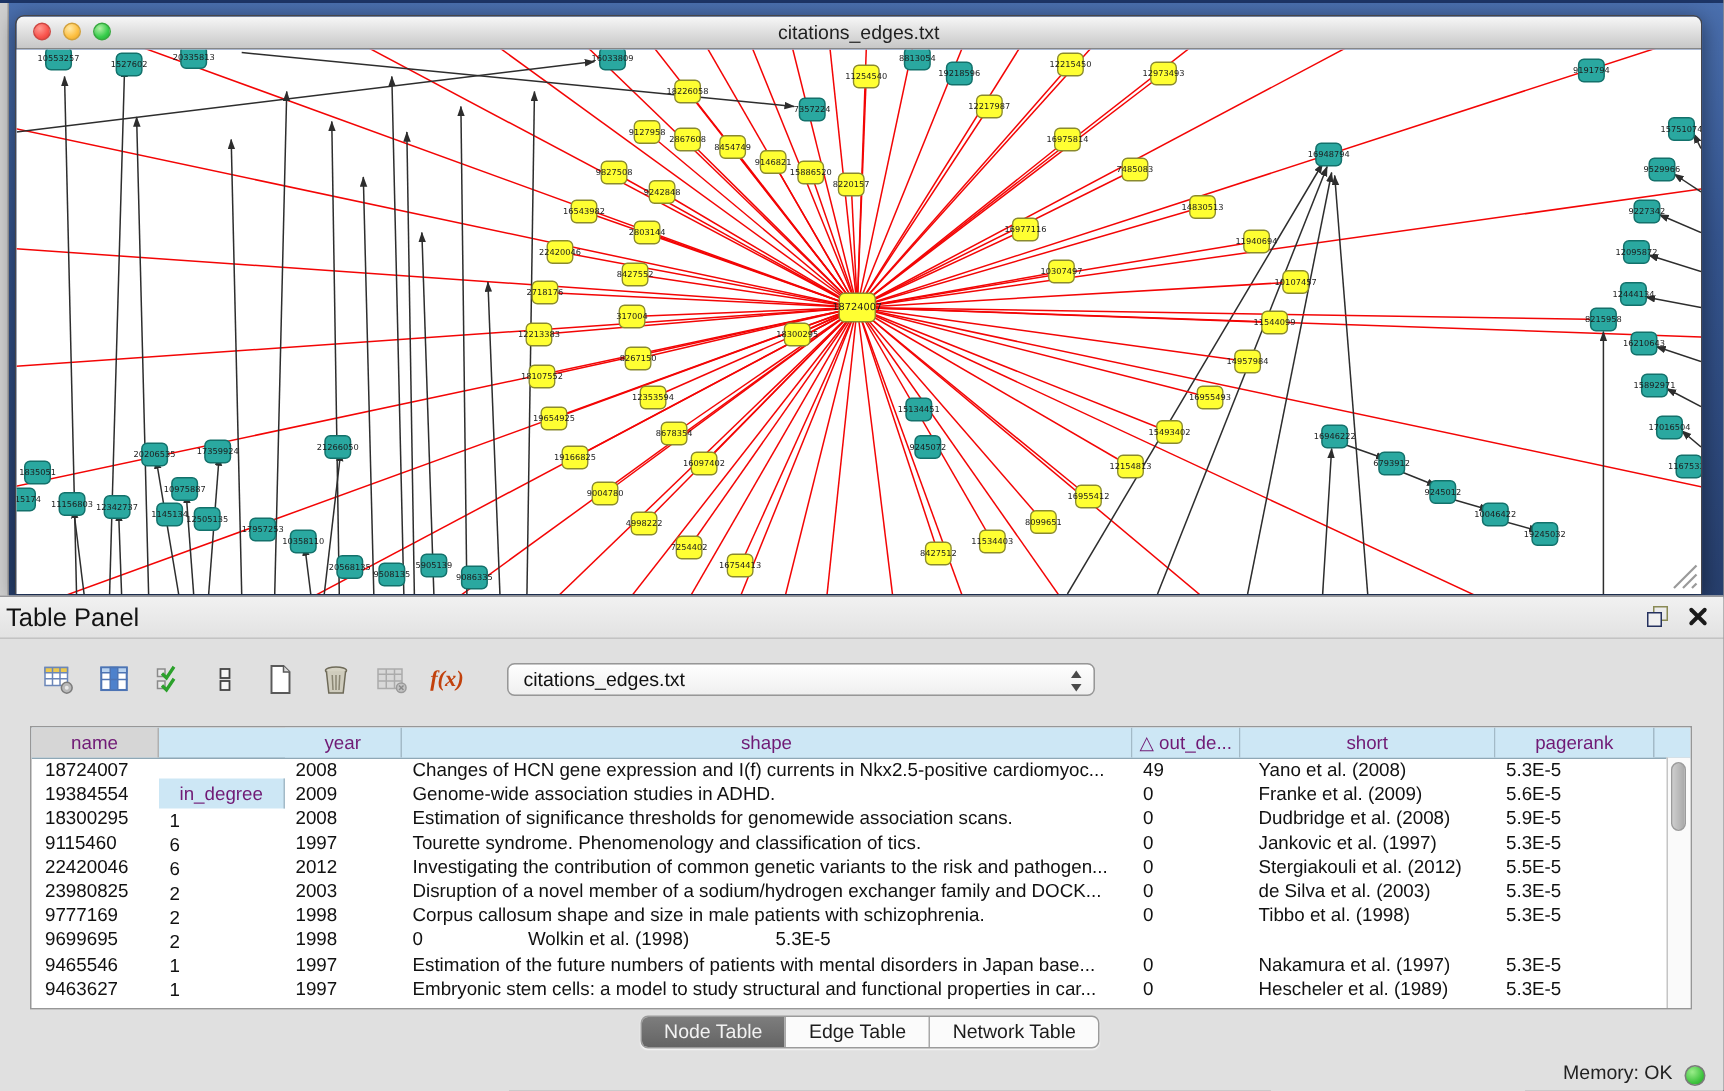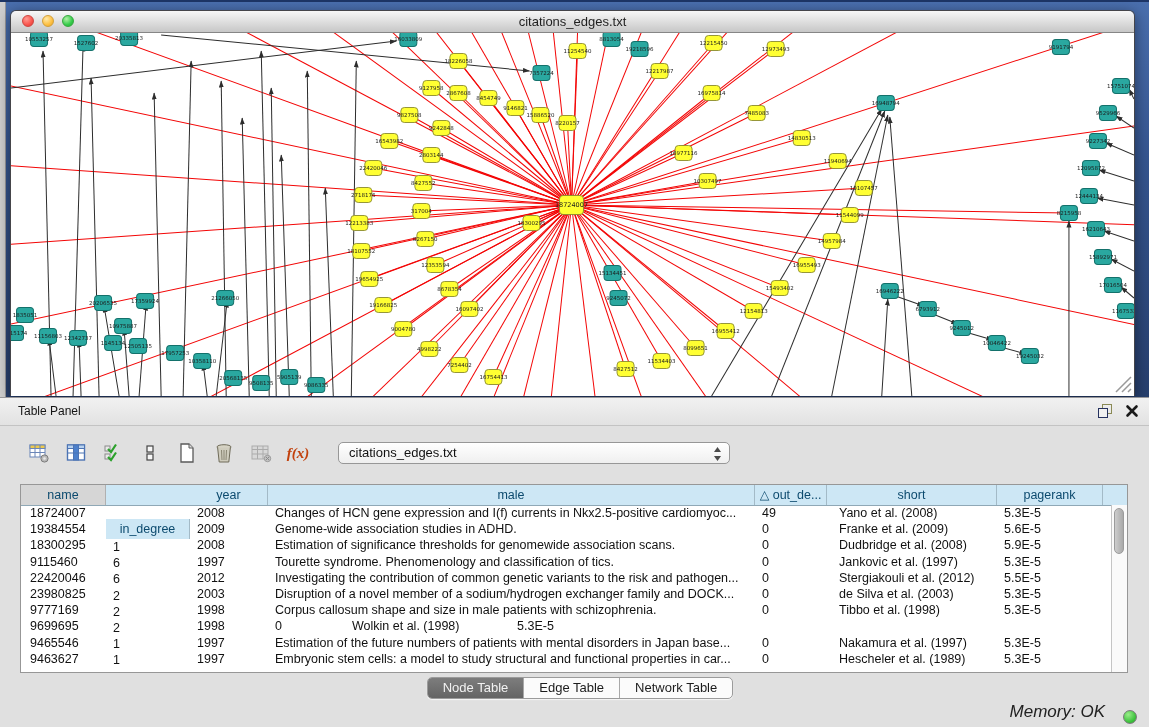--- a/index.html
+++ b/index.html
@@ -44,21 +44,21 @@
   .node-label{font-size:5.5px;fill:#1c1c1c;font-family:"DejaVu Sans",sans-serif;}
   .hub-label{font-size:6.5px;}
   .grip{stroke:#9a9a9a;stroke-width:1.5;}
   
   .table-panel{
     position:absolute;left:0;top:397px;width:1149px;height:330px;
     background:#dcdcdc;border-top:1px solid #97979a;
   }
   .panel-titlebar{height:27px;background:linear-gradient(#f1f1f1,#e2e2e2);
     border-bottom:1px solid #c3c3c3;position:relative;}
-  .panel-title{position:absolute;left:18px;top:0;line-height:27px;font-size:12px;color:#141414;text-align:right;}
+  .panel-title{position:absolute;left:4px;top:0;line-height:27px;font-size:17px;color:#141414;text-align:right;}
   .panel-controls{position:absolute;right:10px;top:5px;display:flex;gap:12px;align-items:center;}
   .float-ico{position:relative;width:15px;height:15px;}
   .float-ico .b1{position:absolute;left:4px;top:1px;width:8px;height:8px;border:1.5px solid #8a8a55;}
   .float-ico .b2{position:absolute;left:0;top:5px;width:8px;height:8px;border:1.5px solid #25315e;background:#f0f0f0;}
   .close-ico{width:14px;height:14px;}
   .inner-area{position:absolute;left:0;top:28px;right:0;bottom:0;background:#e0e0e0;}
   .toolbar{position:absolute;left:28px;top:12px;height:30px;display:flex;align-items:center;gap:15px;}
   .tb-ico{width:22px;height:22px;display:flex;align-items:center;justify-content:center;}
   .fx{font-family:"Liberation Serif",serif;font-style:italic;font-weight:bold;font-size:15px;color:#c2410c;}
   .combo{
@@ -66,41 +66,41 @@
     border:1px solid #979797;border-radius:5px;background:linear-gradient(#ffffff,#efefef);
     font-size:13px;color:#111;line-height:20px;padding:0 24px 0 10px;
     box-shadow:inset 0 1px 0 #fff;
   }
   .combo-arrows{position:absolute;right:7px;top:3px;}
   .table-wrap{
     position:absolute;left:20px;top:58px;width:1108px;height:189px;
     background:#fff;border:1px solid #979797;box-sizing:border-box;overflow:hidden;
   }
   .thead{display:flex;height:20px;border-bottom:1px solid #8fa8b6;background:#cde7f5;}
-  .th{box-sizing:border-box;height:20px;line-height:20px;text-align:center;font-size:12.5px;color:#0c4a6e;
+  .th{box-sizing:border-box;height:20px;line-height:20px;text-align:center;font-size:12.5px;color:#701a75;
       border-right:1px solid #a3bac7;background:#cde7f5;overflow:hidden;white-space:nowrap;}
   .th.key-col{background:#d6d6d6;border-right:1px solid #b0b0b0;}
   .tbody{position:absolute;left:0;top:20px;right:15px;bottom:0;overflow:hidden;}
   .tr{display:flex;height:16.2px;}
   .td{box-sizing:border-box;height:16.2px;line-height:16.2px;font-size:12.5px;color:#111;
       padding-left:7px;overflow:hidden;white-space:nowrap;}
   .col0{width:85px;} .col1{width:84px;margin-top:34px;} .col2{width:78px;} .col3{width:487px;}
   .col4{width:72px;} .col5{width:170px;} .col6{width:106px;}
   .td.col0{padding-left:9px;} .td.col5{padding-left:12px;}
   .vscroll{position:absolute;right:0;top:20px;bottom:0;width:15px;background:#fafafa;border-left:1px solid #c5c5c5;}
   .vthumb{position:absolute;left:2px;top:3px;width:10px;height:46px;border-radius:6px;
       background:linear-gradient(90deg,#cdcdcd,#a9a9a9);border:1px solid #9b9b9b;box-sizing:border-box;}
   .tabbar{position:absolute;left:0;right:0;top:251px;display:flex;justify-content:center;padding-left:11px;}
   .tabset{display:flex;border:1px solid #9b9b9b;border-radius:5px;overflow:hidden;
       background:#fbfbfb;box-shadow:0 1px 1px rgba(255,255,255,.7);}
   .tab{padding:2px 15px;font-size:13px;color:#1c1c1c;line-height:16px;border-right:1px solid #a8a8a8;}
   .tab:last-child{border-right:none;}
   .tab.selected{background:linear-gradient(#7d7d7d,#646464);color:#f2f2f2;}
   .statusbar{position:absolute;left:0;right:0;bottom:0;height:26px;}
-  .mem{position:absolute;right:44px;bottom:6px;font-size:17px;color:#222;font-style:italic;}
+  .mem{position:absolute;right:34px;bottom:6px;font-size:13px;color:#222;}
   .mem-dot{position:absolute;right:12px;bottom:4px;width:14px;height:14px;border-radius:50%;
       background:radial-gradient(circle at 35% 30%,#9aed8a,#3cc23c 65%,#2da02d);border:1px solid #7a7a7a;box-sizing:border-box;}
 </style>
 </head>
 <body>
 
 <div class="network-region">
   <div class="edge-strip"></div>
   <div class="mac-window">
     <div class="titlebar">
@@ -707,21 +707,21 @@
           <path d="M4.5,15 L8,10 L1,10 Z" fill="#4a4a4a"></path>
         </svg>
       </div>
     </div>
 
     <div class="table-wrap">
       <div class="thead">
           <div class="th col0 key-col">name</div>
           <div class="th col1">in_degree</div>
           <div class="th col2">year</div>
-          <div class="th col3">male</div>
+          <div class="th col3">shape</div>
           <div class="th col4">△ out_de...</div>
           <div class="th col5">short</div>
           <div class="th col6">pagerank</div>
         </div>
       <div class="tbody">
           <div class="tr">
             <div class="td col0">18724007</div>
             <div class="td col1">1</div>
             <div class="td col2">2008</div>
             <div class="td col3">Changes of HCN gene expression and I(f) currents in Nkx2.5-positive cardiomyoc...</div>

